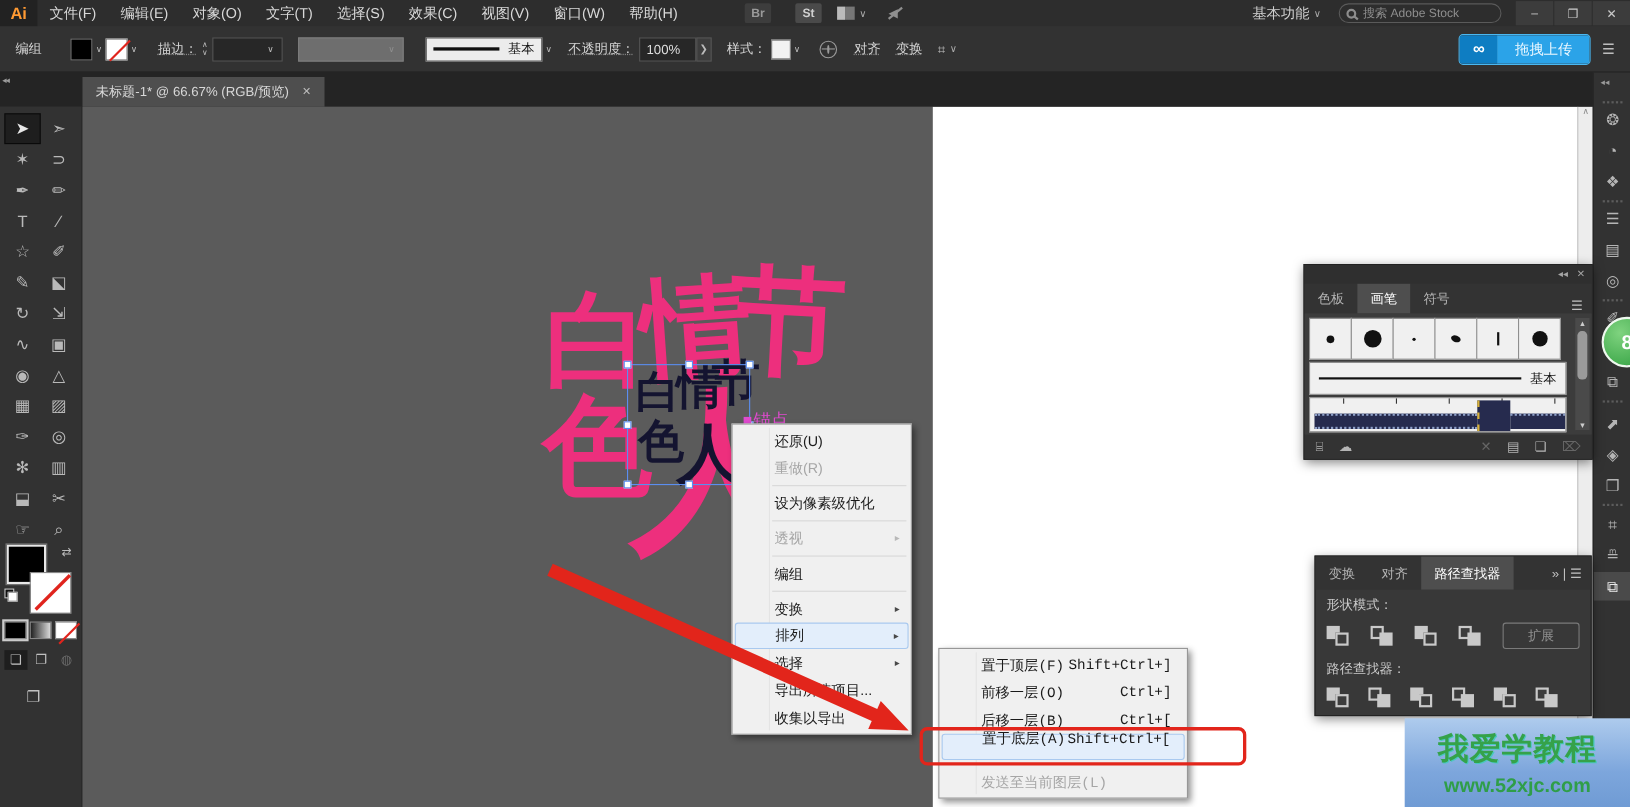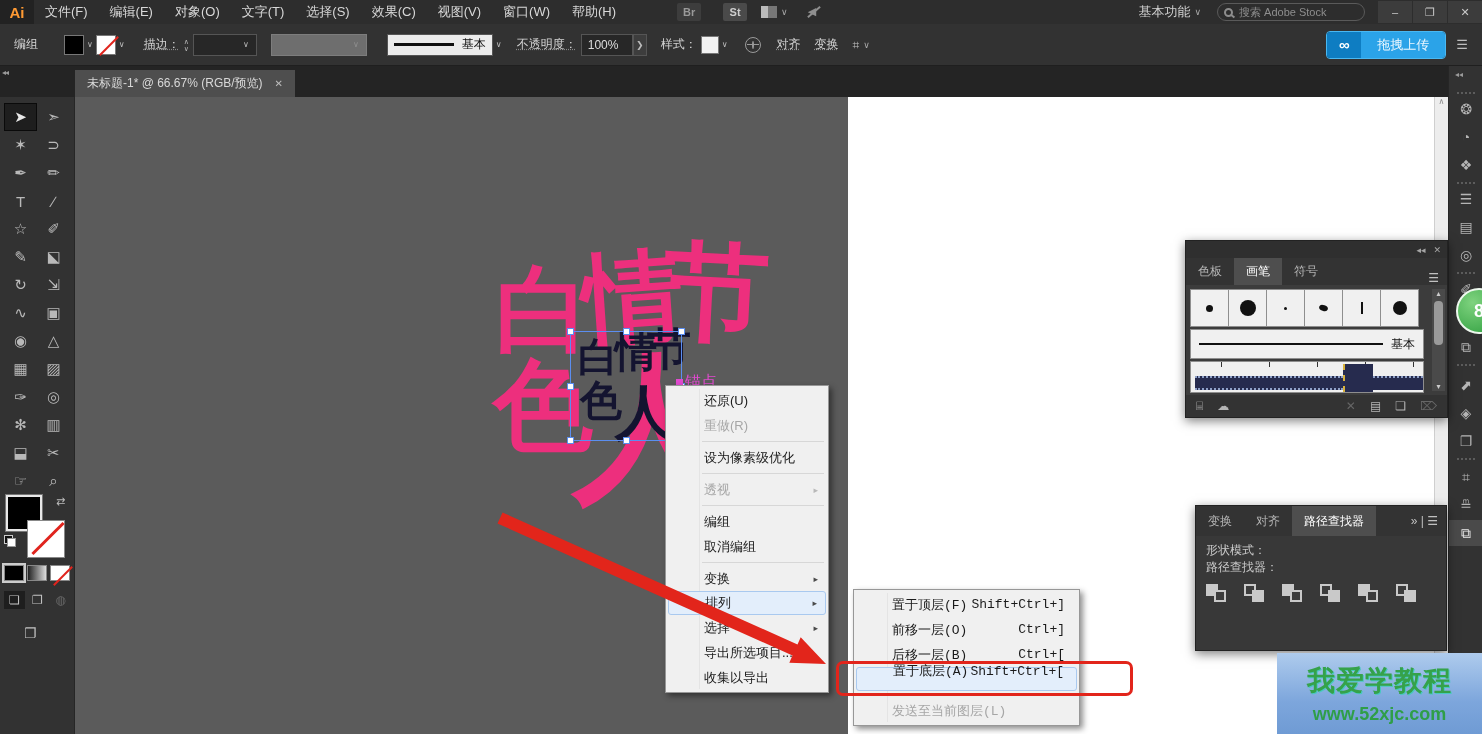--- a/index.html
+++ b/index.html
@@ -339,23 +339,20 @@
       </div>
     <div class="msep"></div>
     <div class="mrow dis">
         <span>透视</span>
         <span class="arr">▸</span>
       </div>
     <div class="msep"></div>
     <div class="mrow">
         <span>编组</span>
       </div>
-    <div class="mrow">
-        <span>取消编组</span>
-      </div>
     <div class="msep"></div>
     <div class="mrow">
         <span>变换</span>
         <span class="arr">▸</span>
       </div>
     <div class="mrow hov">
         <span>排列</span>
         <span class="arr">▸</span>
       </div>
     <div class="mrow">
@@ -464,20 +461,39 @@
 
   <div class="abs panel pf">
     <div class="pf-tabs">
       <div class="ptab" style="height:30px;">变换</div>
       <div class="ptab" style="height:30px;">对齐</div>
       <div class="ptab active" style="height:30px;">路径查找器</div>
       <span class="ptab-menu">»&nbsp;|&nbsp;☰</span>
     </div>
     <div class="pf-body">
       <div>形状模式：</div>
+      <div class="pfrow">
+        <div class="pfi">
+            <span class="b1"></span>
+            <span class="b2"></span>
+          </div>
+        <div class="pfi alt">
+            <span class="b1"></span>
+            <span class="b2"></span>
+          </div>
+        <div class="pfi">
+            <span class="b1"></span>
+            <span class="b2"></span>
+          </div>
+        <div class="pfi alt">
+            <span class="b1"></span>
+            <span class="b2"></span>
+          </div>
+        <div class="expand-btn">扩展</div>
+      </div>
       <div>路径查找器：</div>
       <div class="pfrow2">
         <div class="pfi">
             <span class="b1"></span>
             <span class="b2"></span>
           </div>
         <div class="pfi alt">
             <span class="b1"></span>
             <span class="b2"></span>
           </div>

